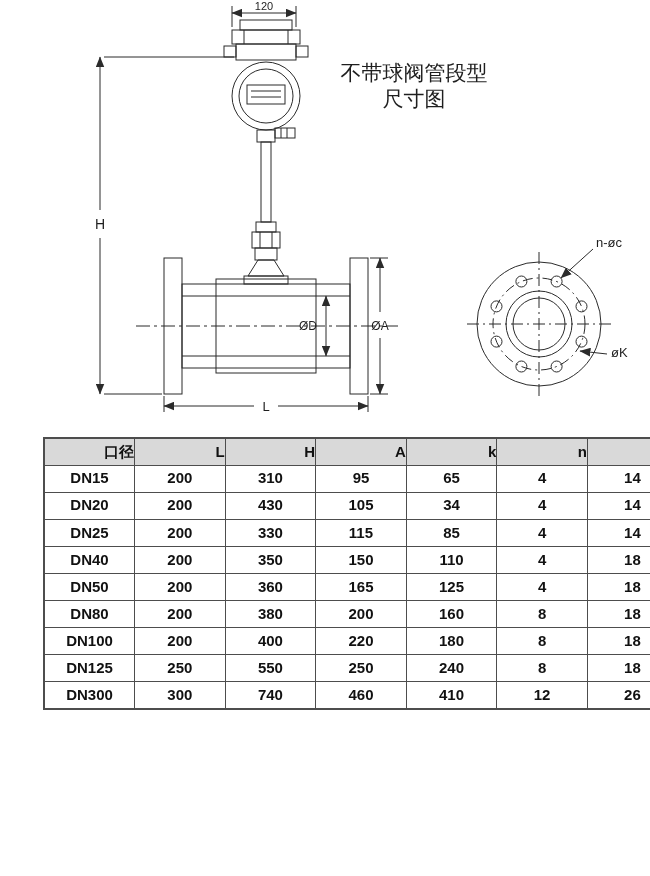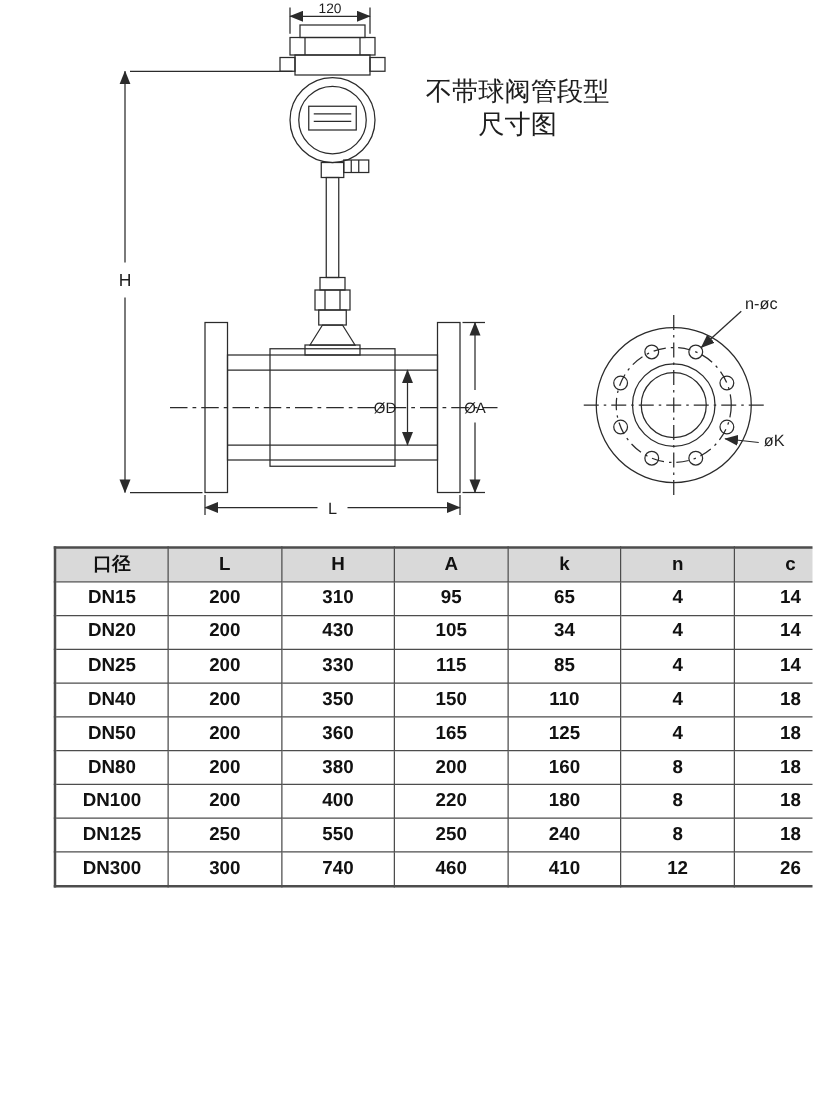--- a/index.html
+++ b/index.html
@@ -26,21 +26,21 @@
     border: 1px solid #4d4d4d;
     text-align: center;
     vertical-align: middle;
     font-weight: bold;
     font-size: 15px;
     color: #111111;
     height: 27.1px;
     padding: 0;
     line-height: 1.1;
   }
-  thead th { background: #d9d9d9; }
+  thead th { background: #d9d9d9; text-align: right; }
   tbody td { background: #ffffff; }
 </style>
 </head>
 <body>
 
 <div class="page">
 
   <svg class="drawing-area" viewBox="0 0 650 437" width="650" height="437" xmlns="http://www.w3.org/2000/svg">
     <defs>
       <marker id="aE" viewBox="0 0 10 8" markerWidth="11" markerHeight="9" refX="9.5" refY="4" orient="auto">

